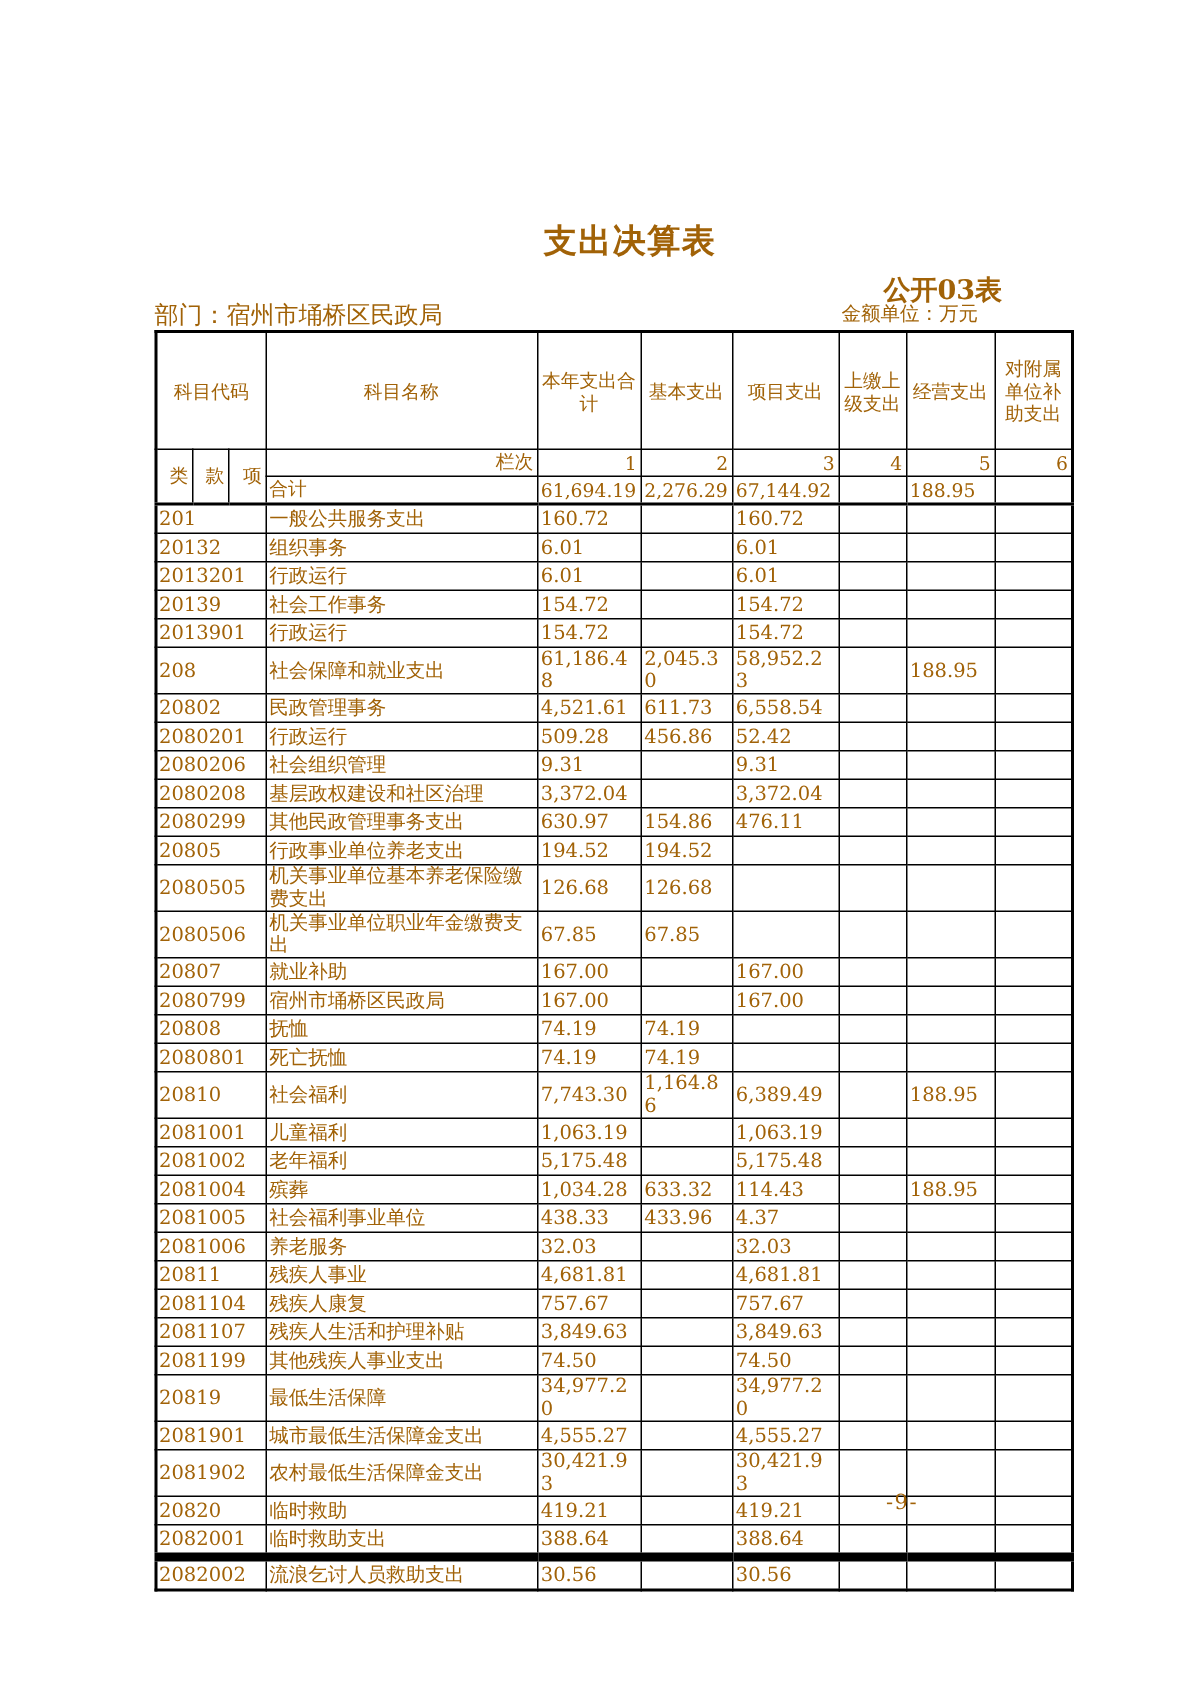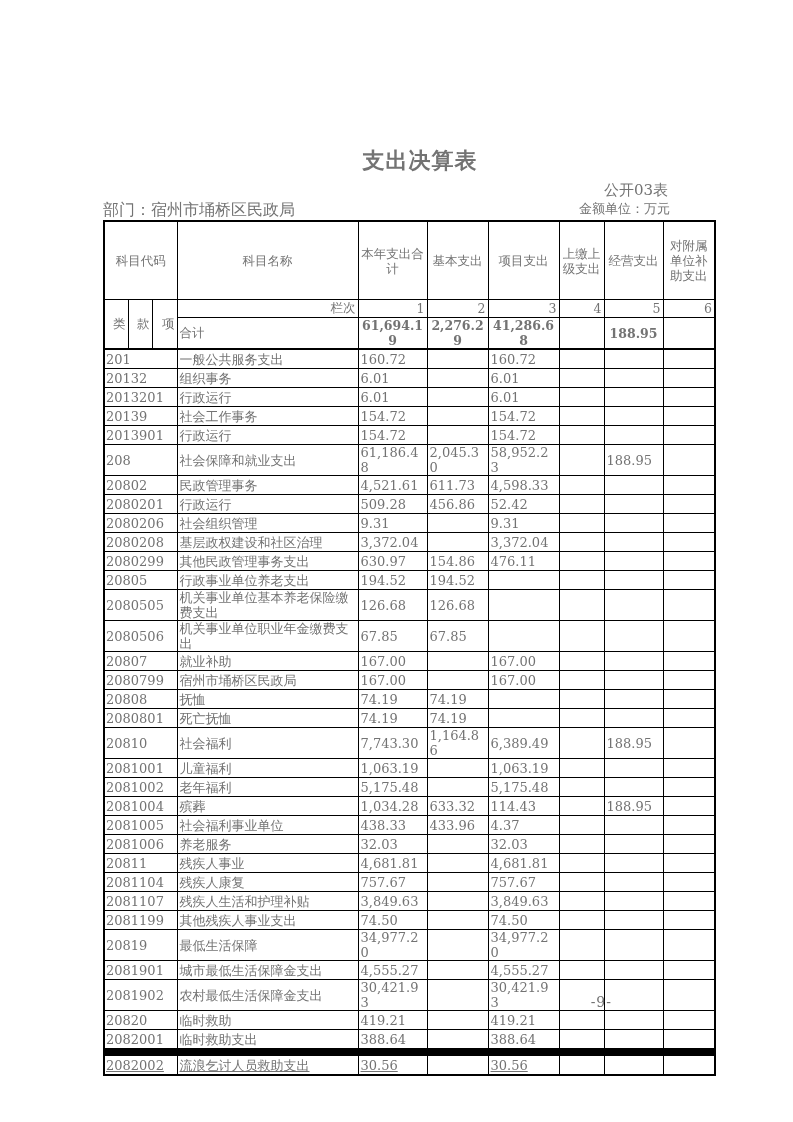--- a/index.html
+++ b/index.html
@@ -1,32 +1,32 @@
 <!DOCTYPE html>
 <html><head>
 <meta charset="utf-8">
 <style>
   html,body{margin:0;padding:0;background:#ffffff;}
   .page{
     position:relative;
     width:716px;height:1122px;
     background:#fff;
     font-family:"DejaVu Serif","Liberation Serif",serif;
-    color:#737373;
+    color:#a16207;
     overflow:hidden;
   }
   .title{
     position:absolute;top:146px;left:0;width:840px;
     text-align:center;
     font-family:"DejaVu Sans","Liberation Sans",sans-serif;
     font-weight:bold;font-size:22px;letter-spacing:1px;
   }
-  .form-code{position:absolute;top:181px;right:48px;font-size:15px;}
+  .form-code{position:absolute;top:181px;right:48px;font-size:18px;font-weight:bold;}
   .dept{position:absolute;top:200px;left:103px;font-size:16px;}
-  .unit{position:absolute;top:200px;right:46px;font-size:13px;}
+  .unit{position:absolute;top:200px;right:64px;font-size:13px;}
   .pagenum{position:absolute;top:994px;right:104px;font-size:14px;letter-spacing:1px;}
 
   table.report{
     position:absolute;left:103px;top:220px;
     width:611px;
     border-collapse:collapse;table-layout:fixed;
     border:2px solid #000;
   }
   table.report th, table.report td{
     border:1px solid #000;
@@ -36,27 +36,27 @@
     word-break:break-all;
   }
   tr.h1 th{
     height:77px;font-size:12.5px;line-height:15px;
     text-align:center;vertical-align:middle;padding:0 1px;
   }
   tr.h2 th, tr.h2 td{height:17px;font-size:12.5px;text-align:right;vertical-align:middle;}
   tr.h2 th.rs{border-bottom:2px solid #000;}
   tr.h3 td{height:17px;font-size:12.5px;vertical-align:middle;border-bottom:2px solid #000;}
   tr.h3 td.lbl{text-align:left;}
-  tr.h3 td.val{font-weight:bold;text-align:center;}
+  tr.h3 td.val{font-weight:normal;text-align:left;}
   tbody td{
     height:18px;font-size:13px;line-height:15px;
     vertical-align:middle;text-align:left;
   }
   tbody td.code{padding-left:1px;}
-  tbody tr:last-child td{border-top:8px solid #000000;text-decoration:underline;}
+  tbody tr:last-child td{border-top:6px solid #000000;}
 </style>
 </head>
 <body>
 
 <div class="page">
 
   <div class="title">支出决算表</div>
   <div class="form-code">公开03表</div>
   <div class="dept">部门：宿州市埇桥区民政局</div>
   <div class="unit">金额单位：万元</div>
@@ -94,21 +94,21 @@
         <td>2</td>
         <td>3</td>
         <td>4</td>
         <td>5</td>
         <td>6</td>
       </tr>
       <tr class="h3">
         <td class="lbl">合计</td>
         <td class="val">61,694.19</td>
         <td class="val">2,276.29</td>
-        <td class="val">41,286.68</td>
+        <td class="val">67,144.92</td>
         <td class="val"></td>
         <td class="val">188.95</td>
         <td class="val"></td>
       </tr>
     </thead>
     <tbody>
         <tr>
           <td colspan="3" class="code">201</td>
           <td class="name">一般公共服务支出</td>
           <td class="valcell">160.72</td>
@@ -166,21 +166,21 @@
           <td class="valcell">58,952.23</td>
           <td class="valcell"></td>
           <td class="valcell">188.95</td>
           <td class="valcell"></td>
         </tr>
         <tr>
           <td colspan="3" class="code">20802</td>
           <td class="name">民政管理事务</td>
           <td class="valcell">4,521.61</td>
           <td class="valcell">611.73</td>
-          <td class="valcell">4,598.33</td>
+          <td class="valcell">6,558.54</td>
           <td class="valcell"></td>
           <td class="valcell"></td>
           <td class="valcell"></td>
         </tr>
         <tr>
           <td colspan="3" class="code">2080201</td>
           <td class="name">行政运行</td>
           <td class="valcell">509.28</td>
           <td class="valcell">456.86</td>
           <td class="valcell">52.42</td>

